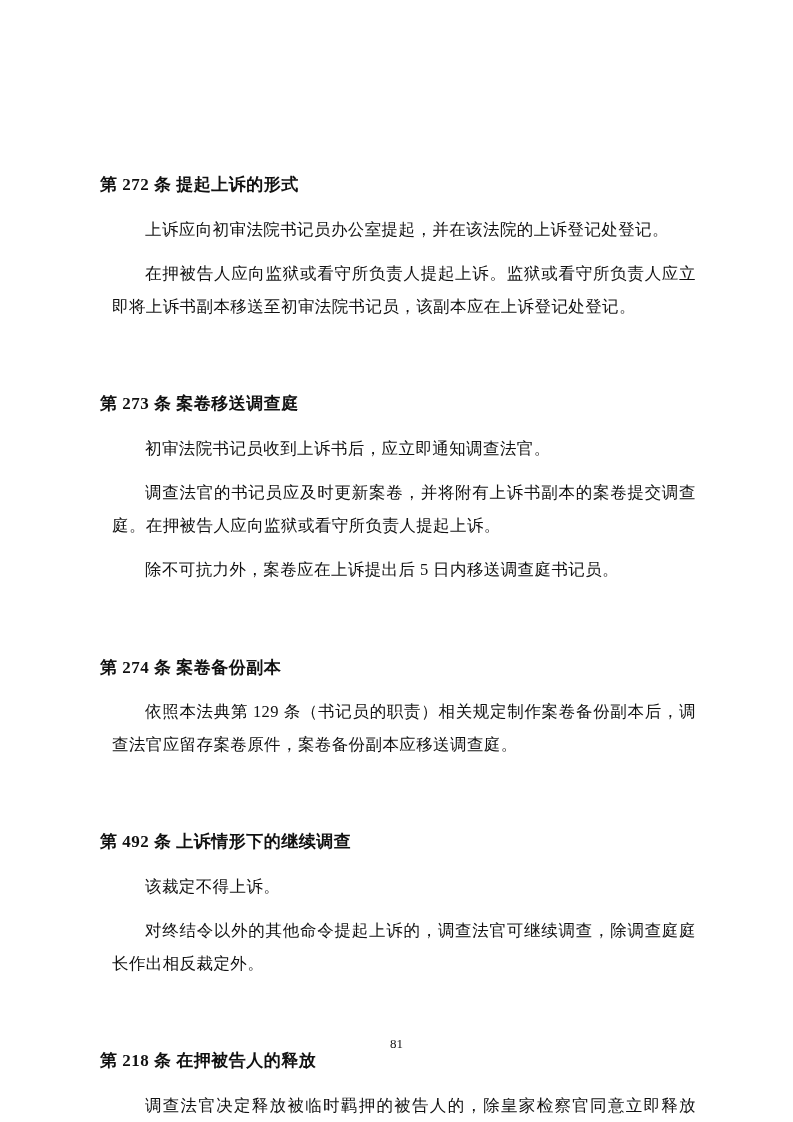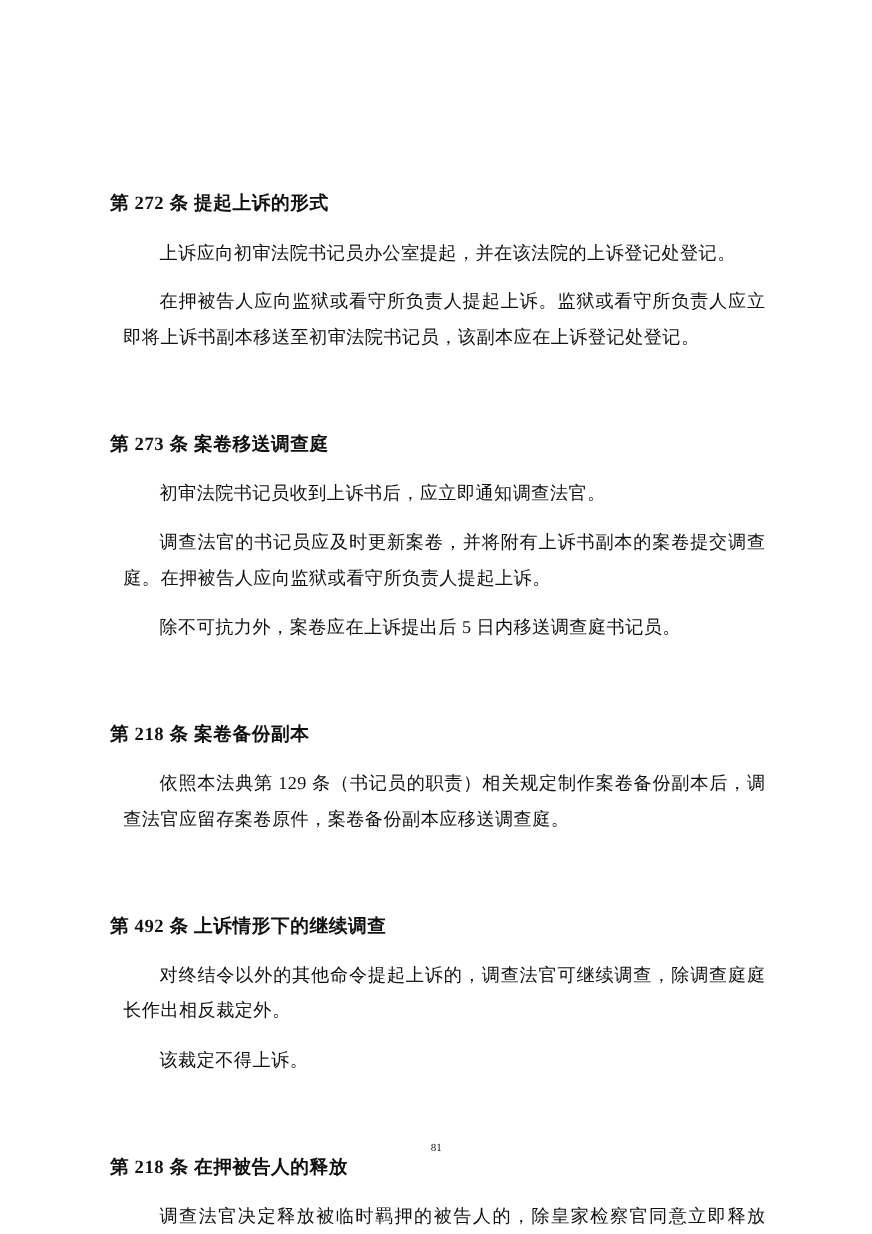--- a/index.html
+++ b/index.html
@@ -44,21 +44,21 @@
     text-align: justify;
     text-justify: inter-ideograph;
     letter-spacing: 0.4px;
   }
   .page-footer {
     position: absolute;
     top: 1036px;
     left: 0;
     width: 100%;
     text-align: center;
-    font-size: 10px;
+    font-size: 13px;
     line-height: 16px;
     color: #111111;
   }
 </style>
 </head>
 <body>
 
 <div class="page">
   <div class="content">
 
@@ -69,28 +69,28 @@
     </div>
 
     <div class="section">
       <h2 class="article-heading">第 273 条 案卷移送调查庭</h2>
       <p class="article-paragraph">初审法院书记员收到上诉书后，应立即通知调查法官。</p>
       <p class="article-paragraph">调查法官的书记员应及时更新案卷，并将附有上诉书副本的案卷提交调查庭。在押被告人应向监狱或看守所负责人提起上诉。</p>
       <p class="article-paragraph">除不可抗力外，案卷应在上诉提出后 5 日内移送调查庭书记员。</p>
     </div>
 
     <div class="section">
-      <h2 class="article-heading">第 218 条 案卷备份副本</h2>
+      <h2 class="article-heading">第 274 条 案卷备份副本</h2>
       <p class="article-paragraph">依照本法典第 129 条（书记员的职责）相关规定制作案卷备份副本后，调查法官应留存案卷原件，案卷备份副本应移送调查庭。</p>
     </div>
 
     <div class="section">
       <h2 class="article-heading">第 492 条 上诉情形下的继续调查</h2>
+      <p class="article-paragraph">该裁定不得上诉。</p>
       <p class="article-paragraph">对终结令以外的其他命令提起上诉的，调查法官可继续调查，除调查庭庭长作出相反裁定外。</p>
-      <p class="article-paragraph">该裁定不得上诉。</p>
     </div>
 
     <div class="section">
       <h2 class="article-heading">第 218 条 在押被告人的释放</h2>
       <p class="article-paragraph">调查法官决定释放被临时羁押的被告人的，除皇家检察官同意立即释放外，该副本由初审法院书记员在核实上诉登记后制作。检察官的同意书应归入案卷。</p>
     </div>
 
   </div>
 
   <div class="page-footer">81</div>

